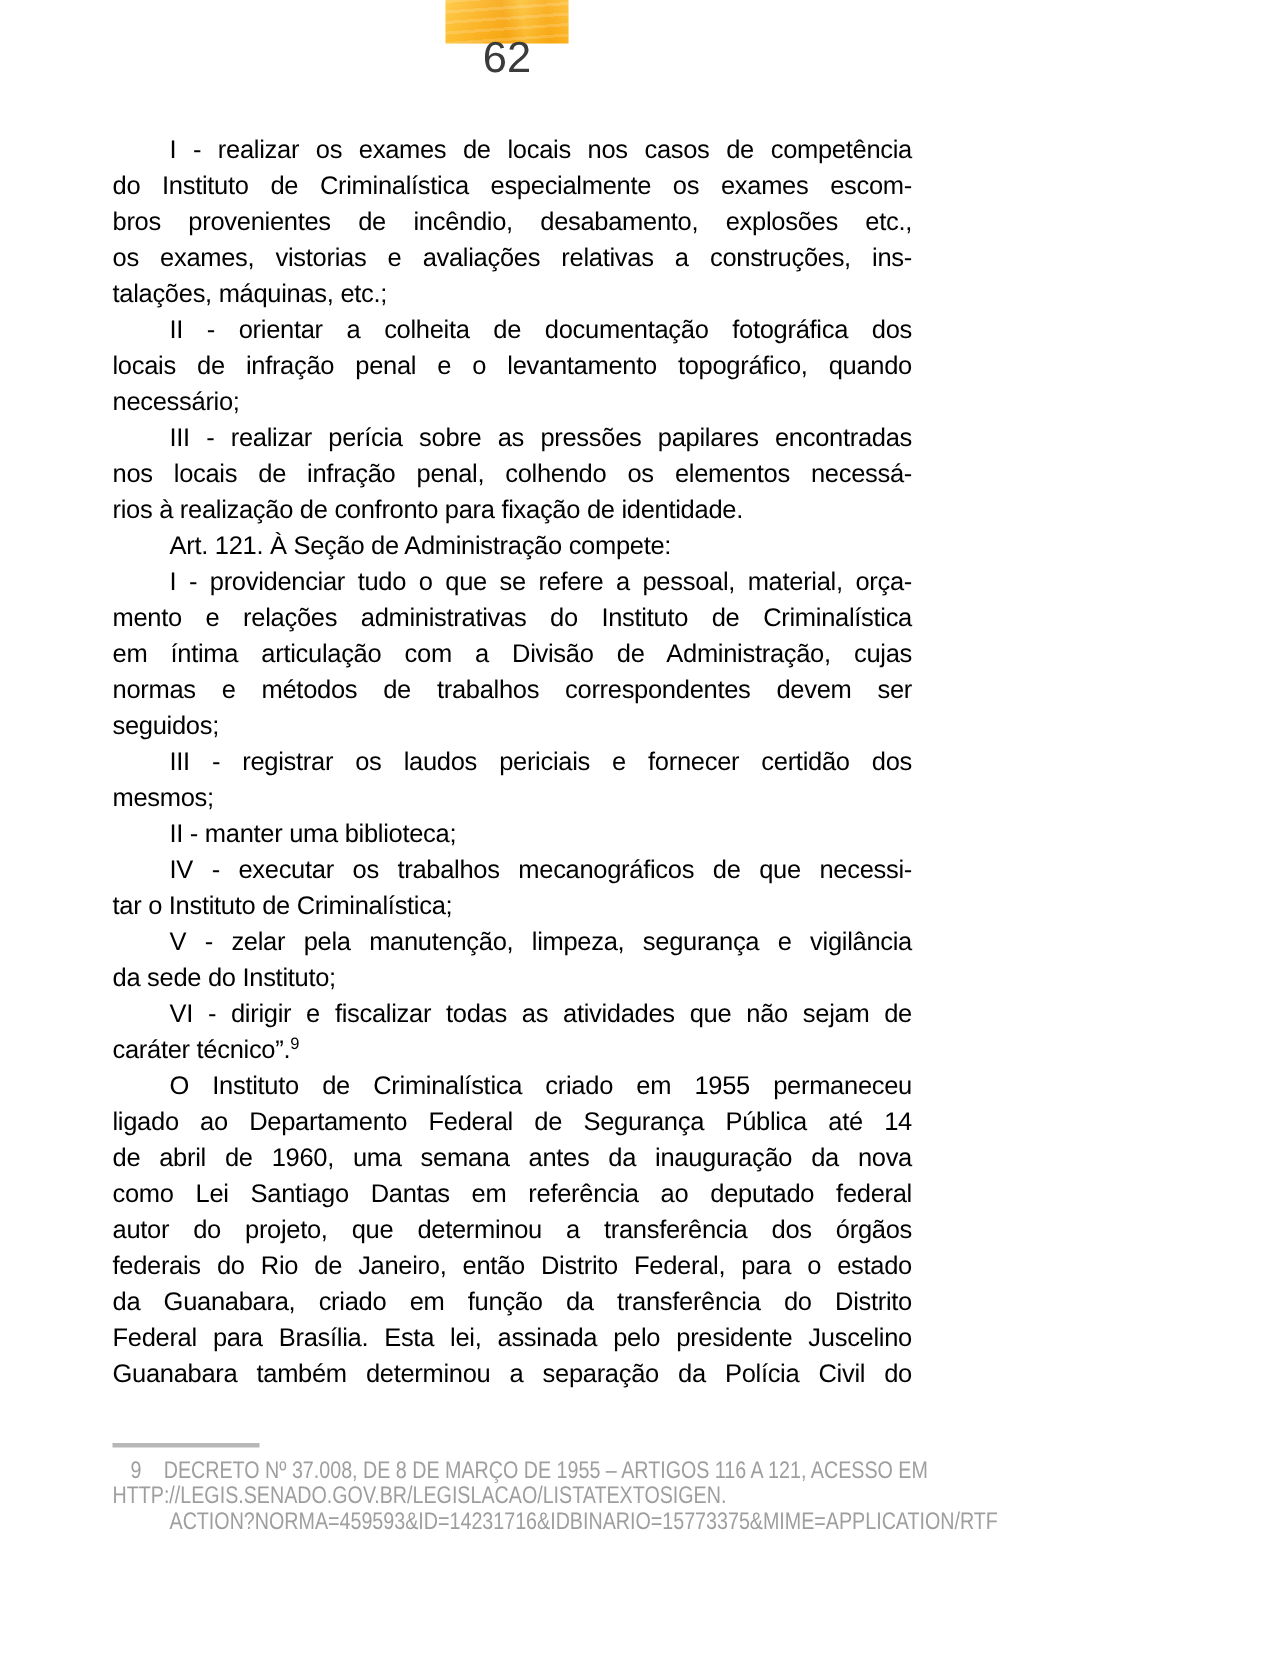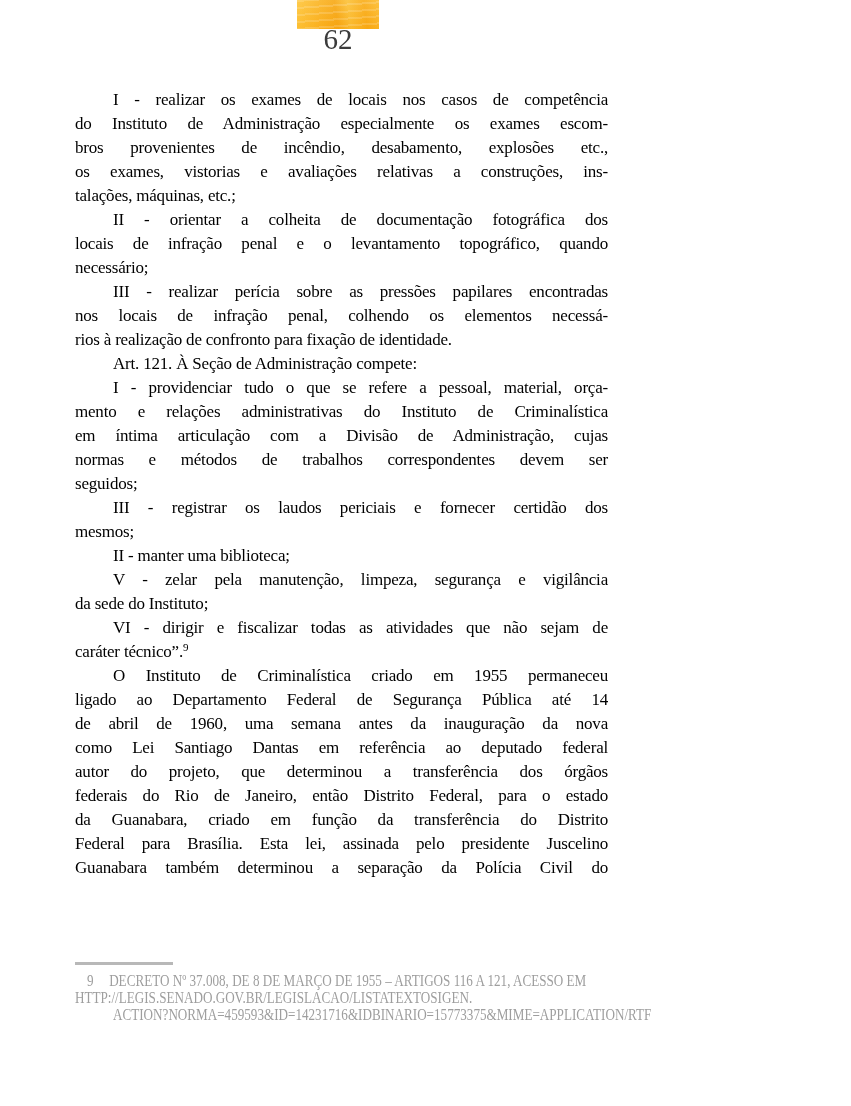--- a/index.html
+++ b/index.html
@@ -2,21 +2,21 @@
 <html><head>
 <meta charset="utf-8">
 <style>
   html, body { margin: 0; padding: 0; background: #ffffff; }
   .page {
     position: relative;
     width: 775px;
     height: 1106px;
     background: #ffffff;
     overflow: hidden;
-    font-family: Liberation Serif, serif;
+    font-family: Liberation Sans, sans-serif;
   }
   .yellow-tab {
     position: absolute;
     left: 297px;
     top: 0;
     width: 82px;
     height: 29px;
     background:
       repeating-linear-gradient(176deg,
         rgba(255,255,255,0.16) 0 2px,
@@ -96,21 +96,21 @@
 
 <div class="page">
 
   <div class="yellow-tab"></div>
 
   <div class="page-number">62</div>
 
   <div class="body-text">
       <div>
         <div class="line first">I - realizar os exames de locais nos casos de competência</div>
-        <div class="line">do Instituto de Administração especialmente os exames escom-</div>
+        <div class="line">do Instituto de Criminalística especialmente os exames escom-</div>
         <div class="line">bros provenientes de incêndio, desabamento, explosões etc.,</div>
         <div class="line">os exames, vistorias e avaliações relativas a construções, ins-</div>
         <div class="line last">talações, máquinas, etc.;</div>
       </div>
       <div>
         <div class="line first">II - orientar a colheita de documentação fotográfica dos</div>
         <div class="line">locais de infração penal e o levantamento topográfico, quando</div>
         <div class="line last">necessário;</div>
       </div>
       <div>
@@ -127,20 +127,24 @@
         <div class="line">em íntima articulação com a Divisão de Administração, cujas</div>
         <div class="line">normas e métodos de trabalhos correspondentes devem ser</div>
         <div class="line last">seguidos;</div>
       </div>
       <div>
         <div class="line first">III - registrar os laudos periciais e fornecer certidão dos</div>
         <div class="line last">mesmos;</div>
       </div>
       <div>
         <div class="line first last">II - manter uma biblioteca;</div>
+      </div>
+      <div>
+        <div class="line first">IV - executar os trabalhos mecanográficos de que necessi-</div>
+        <div class="line last">tar o Instituto de Criminalística;</div>
       </div>
       <div>
         <div class="line first">V - zelar pela manutenção, limpeza, segurança e vigilância</div>
         <div class="line last">da sede do Instituto;</div>
       </div>
       <div>
         <div class="line first">VI - dirigir e fiscalizar todas as atividades que não sejam de</div>
         <div class="line last">caráter técnico”.<sup>9</sup></div>
       </div>
       <div>

